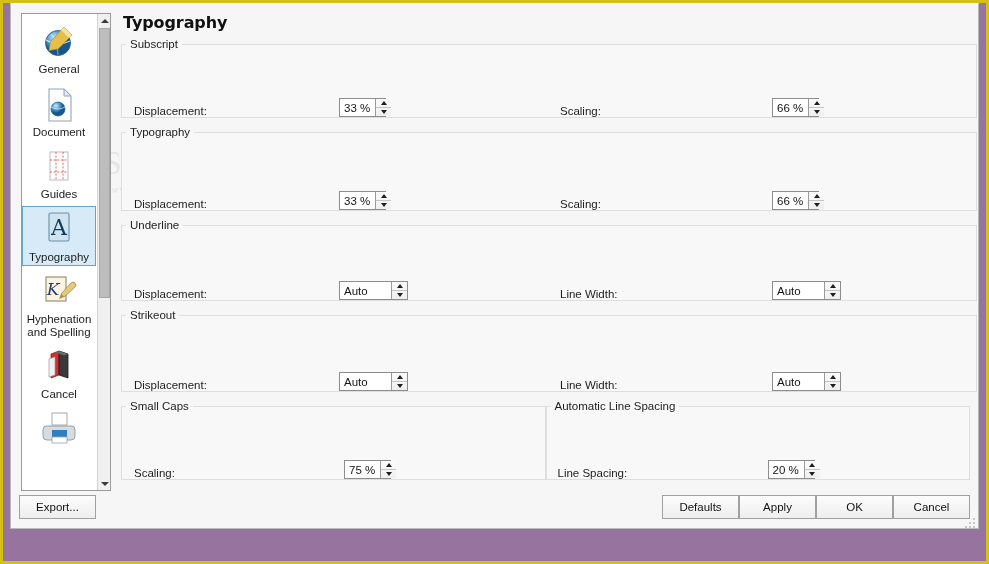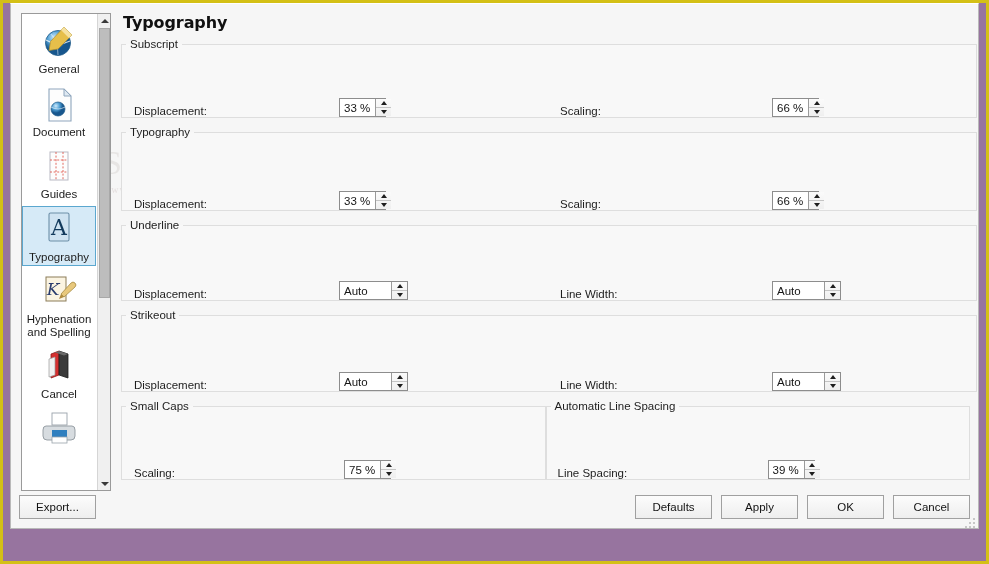--- a/index.html
+++ b/index.html
@@ -272,21 +272,20 @@
     box-sizing: border-box;
     cursor: default;
     display: inline-flex;
     align-items: center;
     justify-content: center;
     font-family: "Liberation Sans", sans-serif;
   }
   #footer-right {
     margin-left: auto;
     display: flex;
-    gap: 9px;
   }
   #resize-grip {
     position: absolute;
     right: 2px; bottom: 1px;
     width: 12px; height: 12px;
     opacity: .5;
   }
 
   
   #watermark {
@@ -589,21 +588,21 @@
               </div>
             </div>
           </fieldset>
 
           <fieldset class="group" style="height:80px">
             <legend>Automatic Line Spacing</legend>
             <div class="group-body">
               <div class="field" style="padding-left:11px">
                 <span class="field-label" style="width:210px">Line Spacing:</span>
                 <span class="spin w-pct">
-                  <span class="spin-value">39 %</span>
+                  <span class="spin-value">20 %</span>
                   <span class="spin-btns">
                     <span class="spin-btn up">
                         <span class="arrow-up"></span>
                       </span>
                     <span class="spin-btn dn">
                         <span class="arrow-dn"></span>
                       </span>
                   </span>
                 </span>
               </div>

